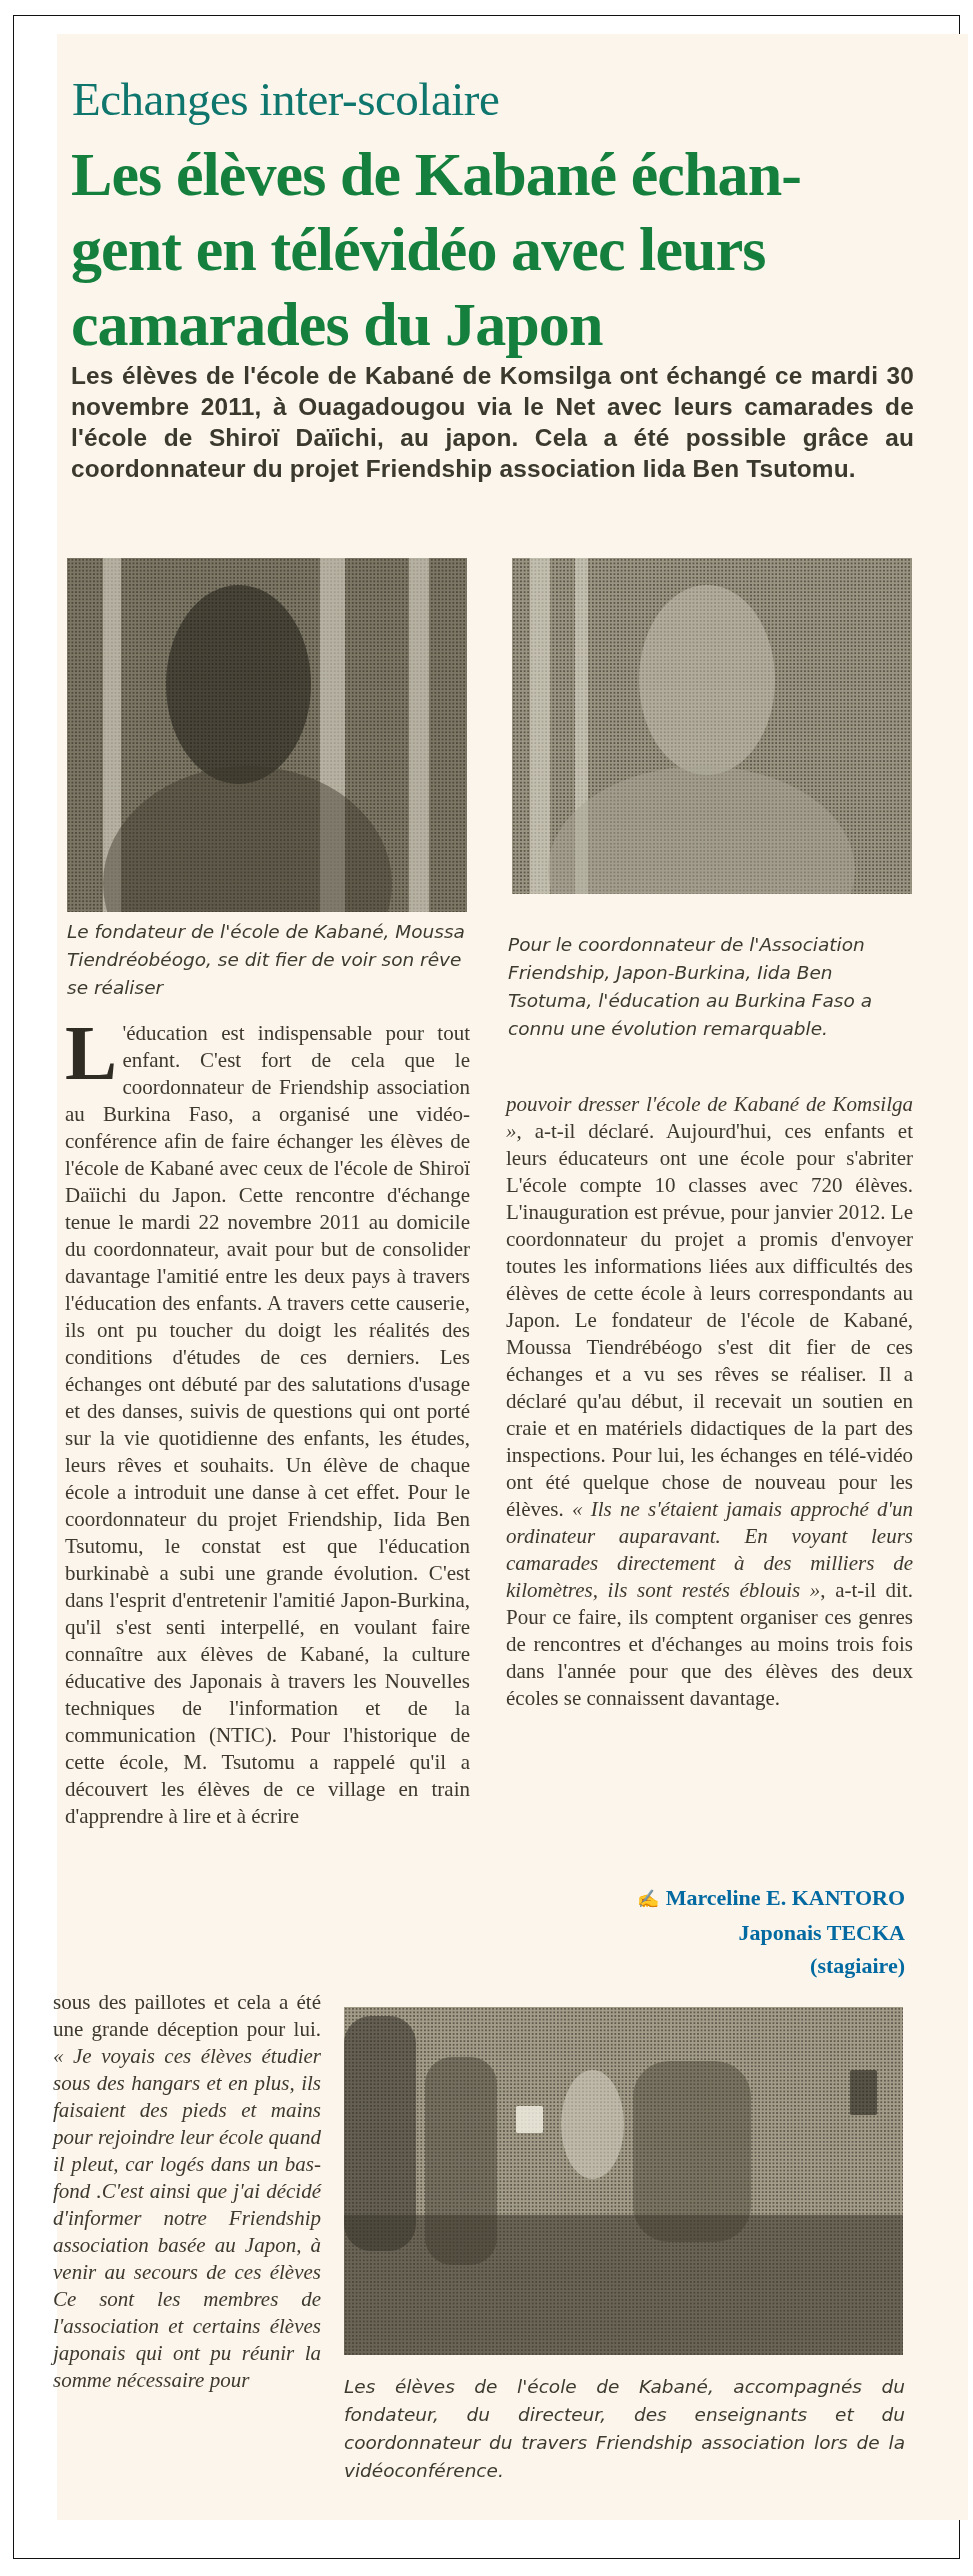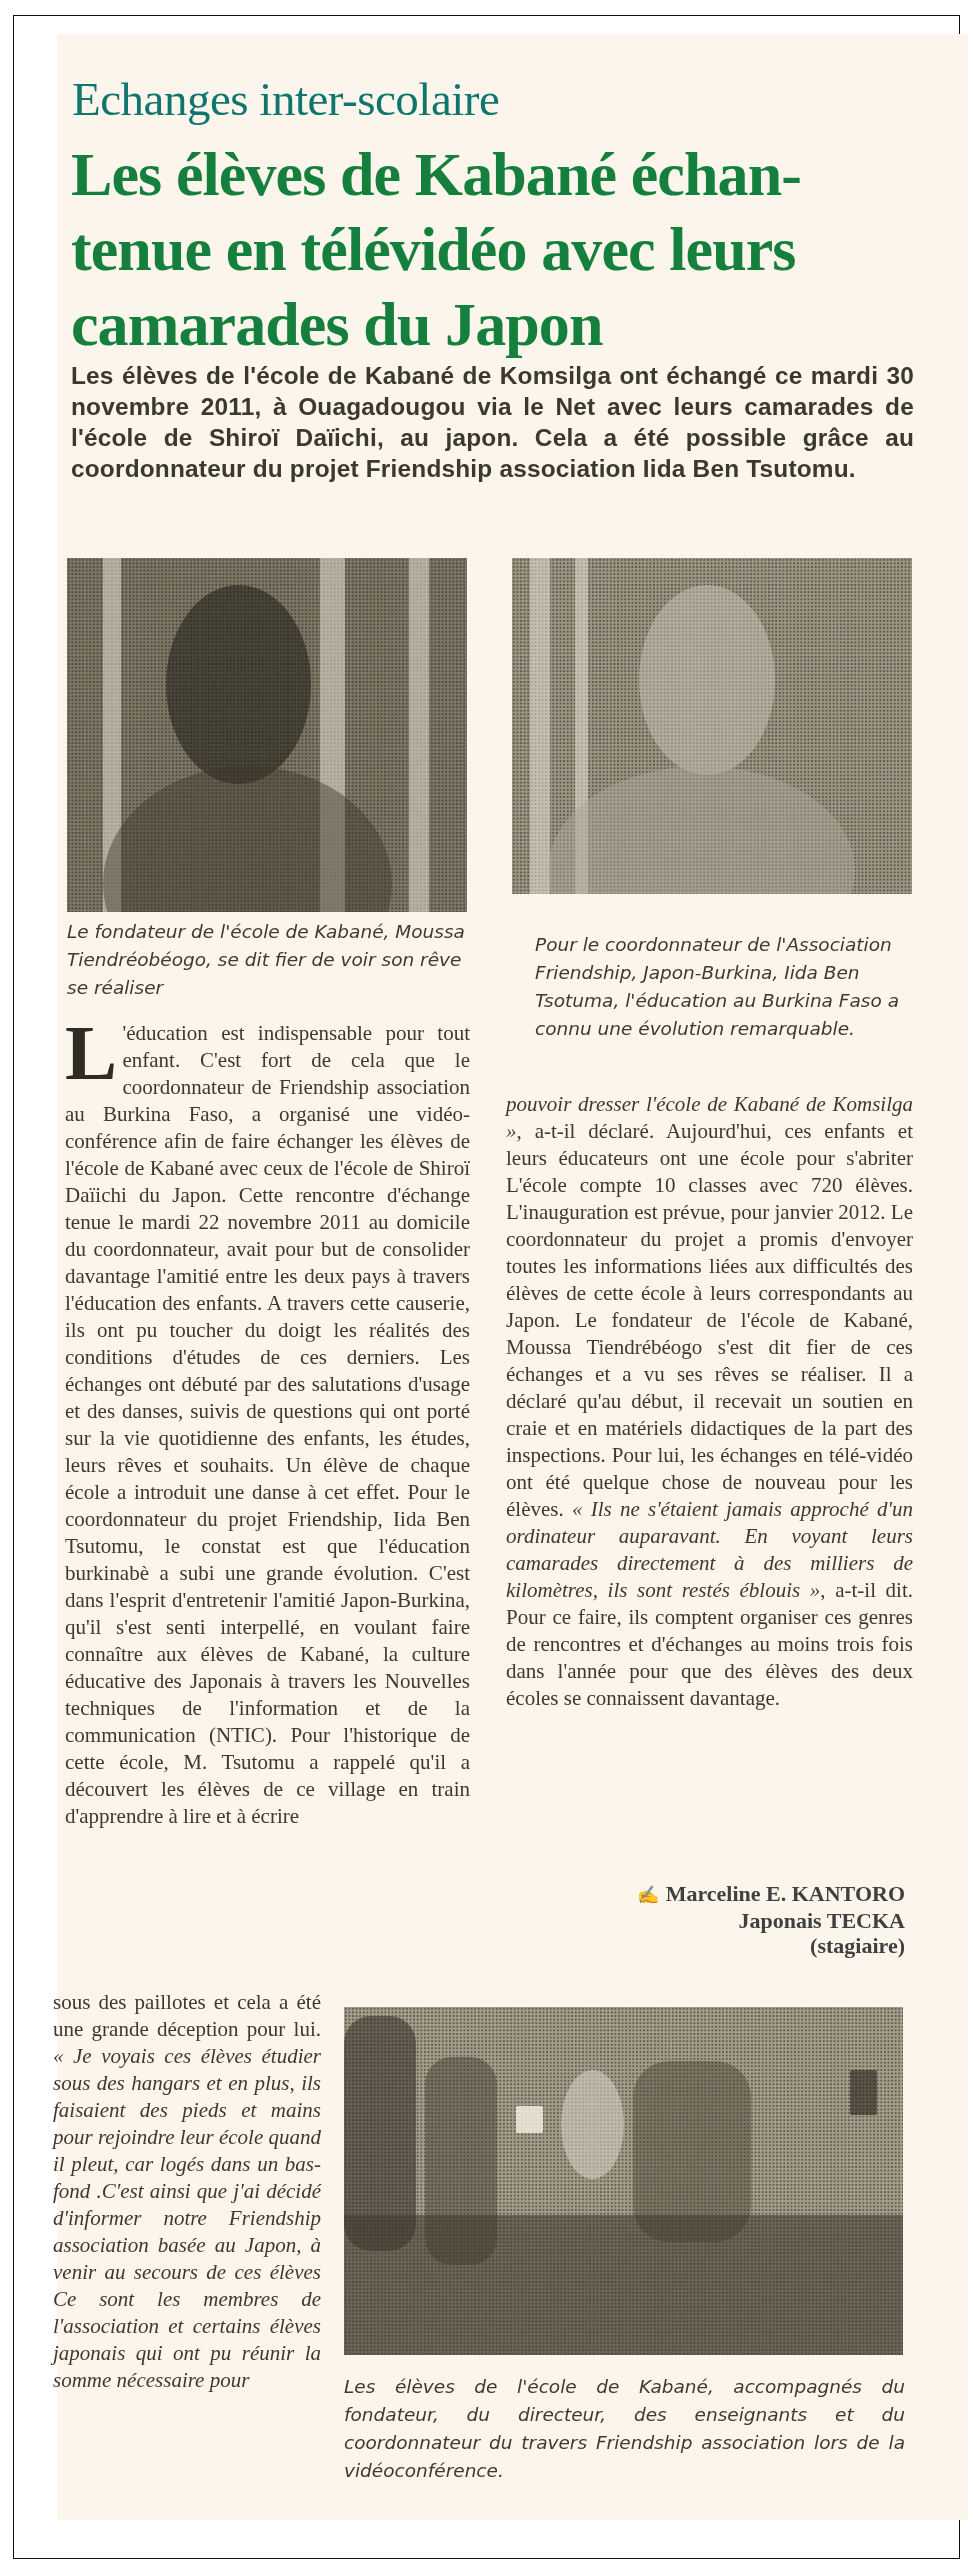--- a/index.html
+++ b/index.html
@@ -49,58 +49,58 @@
     text-align: justify;
   }
   .col p { margin: 0; }
   .col em { font-style: italic; }
   .dropcap {
     float: left; font-size: 78px; line-height: 58px; font-weight: bold;
     margin: 3.6px 5.4px 0 0; color: #2f2c24;
   }
   .byline {
     position: absolute; left: 579px; top: 1881px; width: 326px; text-align: right;
-    font-weight: bold; font-size: 22px; line-height: 25px; color: #404040;
+    font-weight: bold; font-size: 22px; line-height: 33px; color: #0369a1;
   }
   .byline .stag { font-weight: bold; }
   .pen { font-size: 18px; margin-right: 5.4px; }
 </style>
 </head>
 <body>
 
 <div class="frame">
   <div class="paper"></div>
 </div>
 
 <div class="kicker">Echanges inter-scolaire</div>
 
 <div class="headline">
   <div>Les élèves de  Kabané échan-</div>
-  <div>tenue  en télévidéo  avec leurs</div>
+  <div>gent  en télévidéo  avec leurs</div>
   <div>camarades du Japon</div>
 </div>
 
 <div class="lead">Les élèves de l'école de Kabané de Komsilga  ont échangé ce mardi 30 novembre 2011,  à Ouagadougou via le Net avec leurs camarades de l'école de Shiroï Daïichi, au japon. Cela  a été possible grâce au coordonnateur du projet  Friendship association Iida Ben Tsutomu.</div>
 
 <div class="photo" style="left:67px; top:558px; width:400px; height:354px; background-color:#7c7665;">
   <div class="stripe" style="left:36px; width:18px;"></div>
   <div class="stripe" style="left:253px; width:25px;"></div>
   <div class="stripe" style="left:342px; width:20px;"></div>
   <div class="blob" style="left:99px; top:27px; width:145px; height:199px; background:rgba(30,27,20,0.55);"></div>
   <div class="blob" style="left:36px; top:208px; width:289px; height:235px; background:rgba(60,55,42,0.45);"></div>
 </div>
 <div class="caption" style="left:67px; top:918px; width:398px;">Le fondateur de l'école de Kabané, Moussa Tiendréobéogo, se dit fier de voir son rêve se réaliser</div>
 
 <div class="photo" style="left:512px; top:558px; width:400px; height:336px; background-color:#9a9482;">
   <div class="stripe" style="left:18px; width:20px;"></div>
   <div class="stripe" style="left:63px; width:12.7px;"></div>
   <div class="blob" style="left:127px; top:27px; width:136px; height:190px; background:rgba(200,195,180,0.5);"></div>
   <div class="blob" style="left:36px; top:208px; width:307px; height:208px; background:rgba(170,165,150,0.5);"></div>
 </div>
-<div class="caption" style="left:508px; top:931px; width:405px;margin-left:27px;">Pour le coordonnateur de l'Association Friendship, Japon-Burkina, Iida Ben Tsotuma, l'éducation au Burkina Faso  a connu une évolution remarquable.</div>
+<div class="caption" style="left:508px; top:931px; width:405px;">Pour le coordonnateur de l'Association Friendship, Japon-Burkina, Iida Ben Tsotuma, l'éducation au Burkina Faso  a connu une évolution remarquable.</div>
 
 <div class="col" style="left:65px; top:1020px; width:405px; height:918px; overflow:hidden;">
   <p><span class="dropcap">L</span><span>'éducation est indispensable pour tout enfant. C'est fort de cela que le coordonnateur de  Friendship association au Burkina Faso, a  organisé une vidéo-conférence  afin de faire échanger les élèves de l'école de Kabané avec ceux de l'école de Shiroï Daïichi du Japon. Cette rencontre d'échange tenue  le mardi 22 novembre 2011 au domicile du coordonnateur, avait pour but de consolider davantage l'amitié entre les deux pays à travers l'éducation des enfants. A travers cette causerie, ils ont pu toucher du doigt les réalités des conditions d'études de ces derniers.  Les échanges  ont débuté par des salutations d'usage et des danses, suivis de questions qui ont porté sur la vie quotidienne des enfants, les études, leurs rêves et  souhaits. Un élève de chaque école a introduit une danse à cet effet. Pour le coordonnateur du projet Friendship, Iida Ben Tsutomu, le constat est que l'éducation burkinabè a subi une grande évolution. C'est dans l'esprit d'entretenir l'amitié Japon-Burkina, qu'il s'est senti interpellé, en voulant faire connaître aux élèves de Kabané, la culture éducative des Japonais à travers les Nouvelles techniques de l'information et de la communication (NTIC). Pour l'historique de cette école, M. Tsutomu a rappelé qu'il a découvert les élèves de ce village en train d'apprendre à lire et à écrire</span></p>
 </div>
 
 <div class="col" style="left:53px; top:1989px; width:268px;">
   <p><span>sous des paillotes et cela a été une grande déception pour lui. </span><em>« Je voyais ces élèves étudier sous des hangars et en plus, ils faisaient des pieds et mains pour rejoindre leur école quand il pleut, car logés dans un bas-fond .C'est ainsi que j'ai décidé d'informer notre Friendship  association basée au Japon, à venir au secours de  ces élèves  Ce sont les membres de l'association et certains élèves japonais qui ont pu  réunir la somme nécessaire pour</em></p>
 </div>
 
 <div class="col" style="left:506px; top:1091px; width:407px;">

